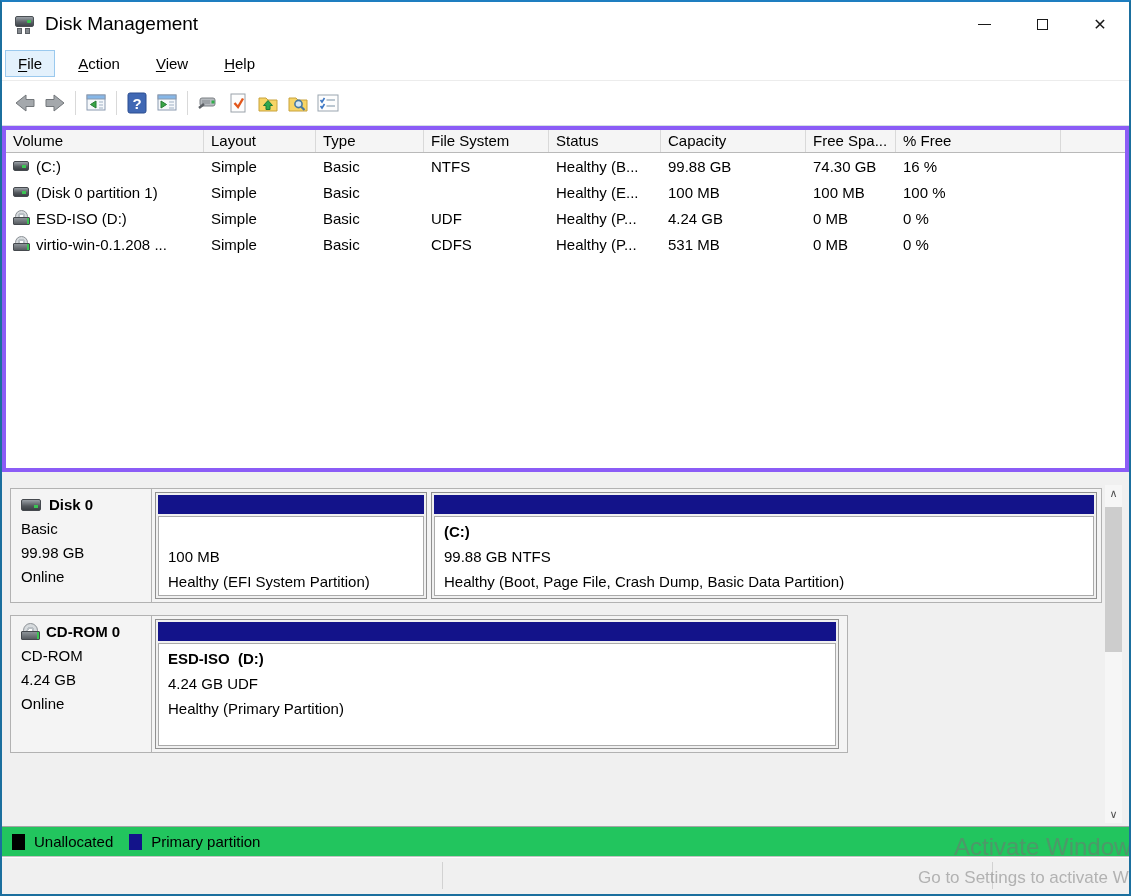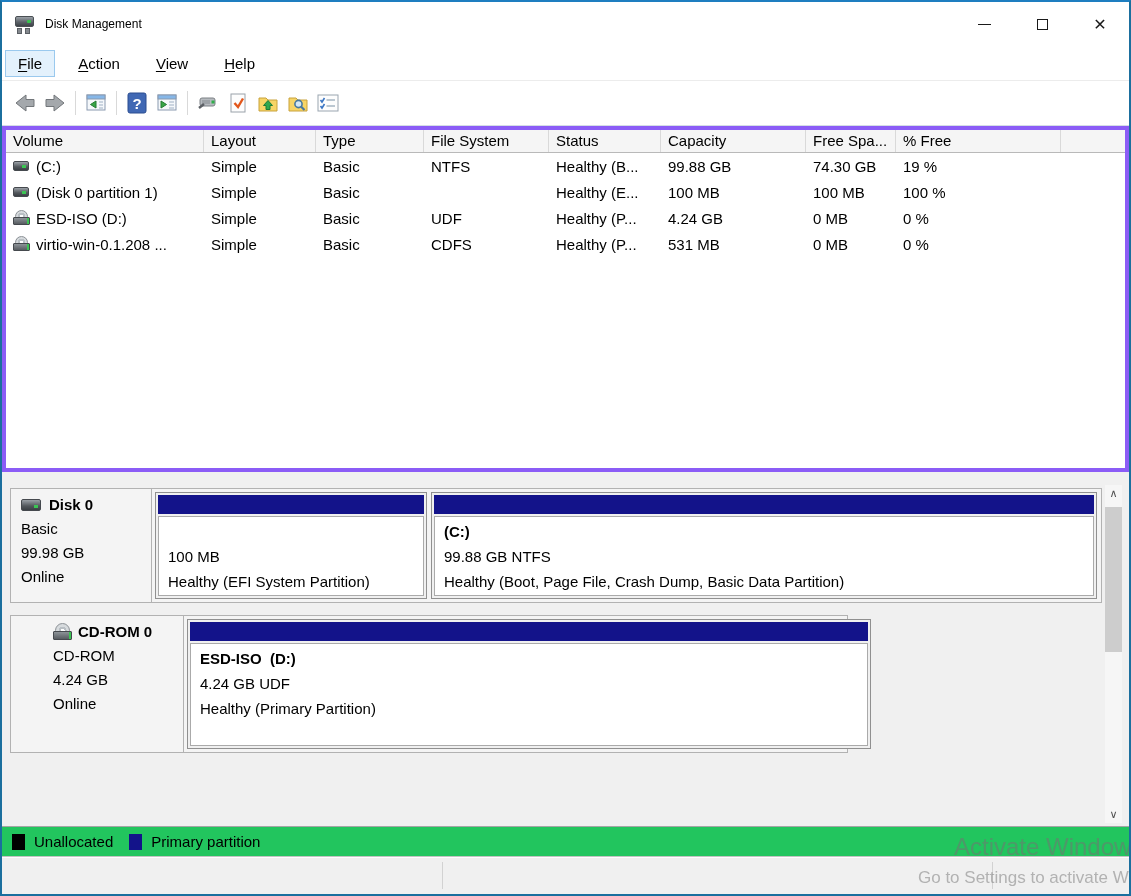--- a/index.html
+++ b/index.html
@@ -14,21 +14,21 @@
   }
 
   
   .titlebar{ height:44px; background:#fff; display:flex; align-items:center; flex:0 0 auto; }
   .app-icon{ width:22px; height:20px; margin-left:12px; position:relative; flex:0 0 auto; }
   .app-icon .drive{ position:absolute; left:1px; top:2px; width:19px; height:11px; border-radius:2px;
      background:linear-gradient(#9ba1a7,#5d6369 55%,#3e4348); border:1px solid #4a4f54; }
   .app-icon .drive::after{ content:""; position:absolute; right:2px; top:3px; width:4px; height:3px; background:#39c24e; border-radius:1px;}
   .app-icon .leg1,.app-icon .leg2{ position:absolute; bottom:0; width:5px; height:6px; background:#84898e; border:1px solid #5a5f64;}
   .app-icon .leg1{ left:3px;} .app-icon .leg2{ left:11px;}
-  .title-text{ margin-left:9px; font-size:12px; }
+  .title-text{ margin-left:9px; font-size:19px; }
   .win-controls{ margin-left:auto; display:flex; height:100%; }
   .win-btn{ width:58px; height:100%; display:flex; align-items:center; justify-content:center; color:#1a1a1a;
      font-family:"DejaVu Sans",sans-serif; background:transparent; border:none; font-size:15px; }
   .min-glyph{ width:13px; height:1px; background:#1a1a1a; display:inline-block;}
   .max-glyph{ width:11px; height:11px; border:1px solid #1a1a1a; display:inline-block;}
   .close-glyph{ font-size:16px; font-weight:400; }
 
   
   .menubar{ height:34px; background:#fff; display:flex; align-items:center; padding-left:3px; flex:0 0 auto; }
   .menu-item{ padding:4px 12px; margin-right:10px; border:1px solid transparent; }
@@ -243,21 +243,21 @@
           <div class="lv-cell" style="width: 112px;">
             <span>Healthy (B...</span>
           </div>
           <div class="lv-cell" style="width: 145px;">
             <span>99.88 GB</span>
           </div>
           <div class="lv-cell" style="width: 90px;">
             <span>74.30 GB</span>
           </div>
           <div class="lv-cell" style="width: 165px;">
-            <span>19 %</span>
+            <span>16 %</span>
           </div>
         </div>
         <div class="lv-row">
           <div class="lv-cell" style="width: 198px;">
             <span class="hdd-icon"></span>
             <span>(Disk 0 partition 1)</span>
           </div>
           <div class="lv-cell" style="width: 112px;">
             <span>Simple</span>
           </div>
@@ -363,21 +363,21 @@
             <div class="part" style="width: 666px;">
               <div class="part-bar" style="background: rgb(19, 19, 138);"></div>
               <div class="part-body">
                 <div class="part-line name">(C:)</div>
                 <div class="part-line">99.88 GB NTFS</div>
                 <div class="part-line">Healthy (Boot, Page File, Crash Dump, Basic Data Partition)</div>
               </div>
             </div>
           </div>
         </div>
-        <div class="disk-row" style="width: 838px; height: 138px; padding-left: 32px;">
+        <div class="disk-row" style="width: 838px; height: 138px;">
           <div class="disk-label">
             <div class="dl-name">
               <span class="cd-icon lg"></span>
               <span>CD-ROM 0</span>
             </div>
             <div class="dl-line">CD-ROM</div>
             <div class="dl-line">4.24 GB</div>
             <div class="dl-line">Online</div>
           </div>
           <div class="parts">

